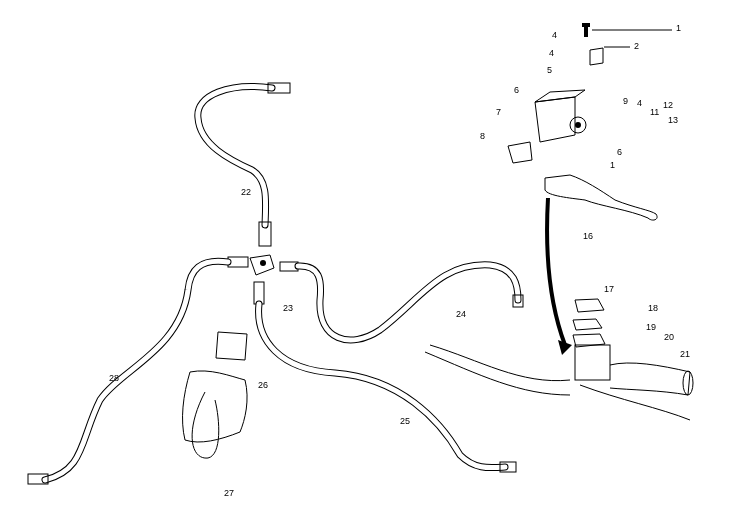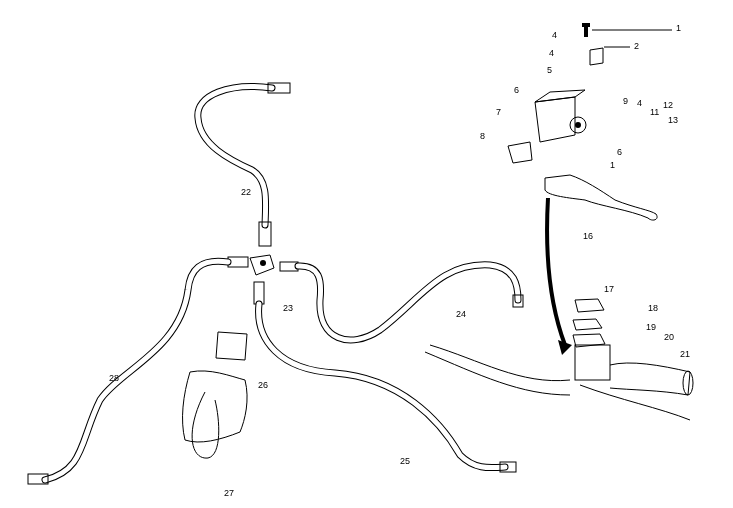--- a/index.html
+++ b/index.html
@@ -115,16 +115,16 @@
 <div class="lbl" style="left:610px;top:161px;">1</div>
 <div class="lbl" style="left:583px;top:232px;">16</div>
 <div class="lbl" style="left:604px;top:285px;">17</div>
 <div class="lbl" style="left:648px;top:304px;">18</div>
 <div class="lbl" style="left:646px;top:323px;text-align:right;">19</div>
 <div class="lbl" style="left:664px;top:333px;">20</div>
 <div class="lbl" style="left:680px;top:350px;">21</div>
 <div class="lbl" style="left:209px;top:188px;margin-left:32px;">22</div>
 <div class="lbl" style="left:283px;top:304px;">23</div>
 <div class="lbl" style="left:456px;top:310px;">24</div>
-<div class="lbl" style="left:400px;top:417px;margin-top:40px;">25</div>
+<div class="lbl" style="left:400px;top:417px;">25</div>
 <div class="lbl" style="left:258px;top:381px;">26</div>
 <div class="lbl" style="left:224px;top:489px;">27</div>
 <div class="lbl" style="left:73px;top:374px;margin-left:36px;">28</div>
 
 </body></html>

